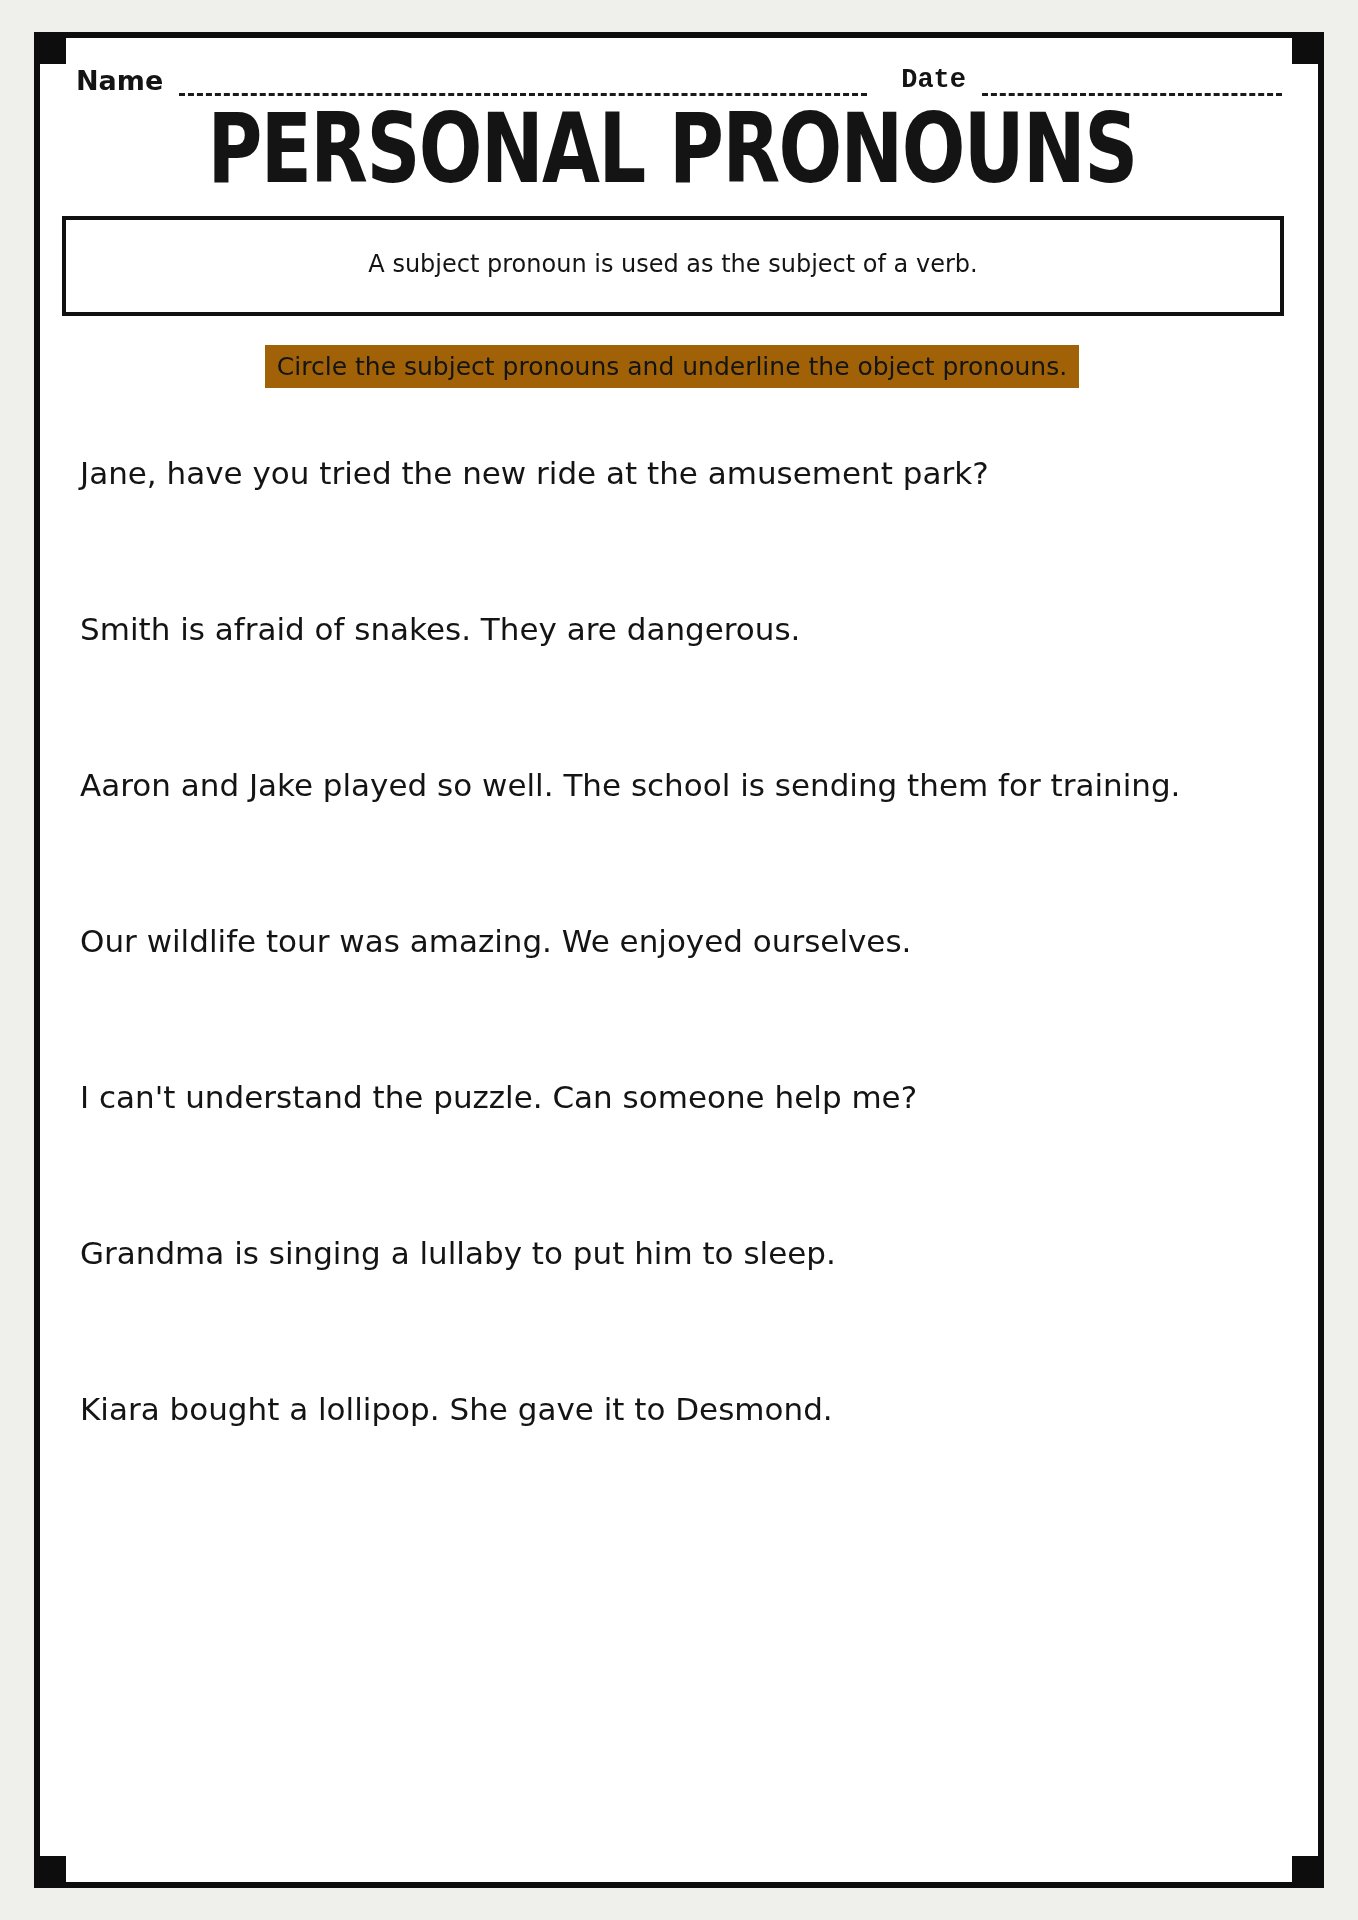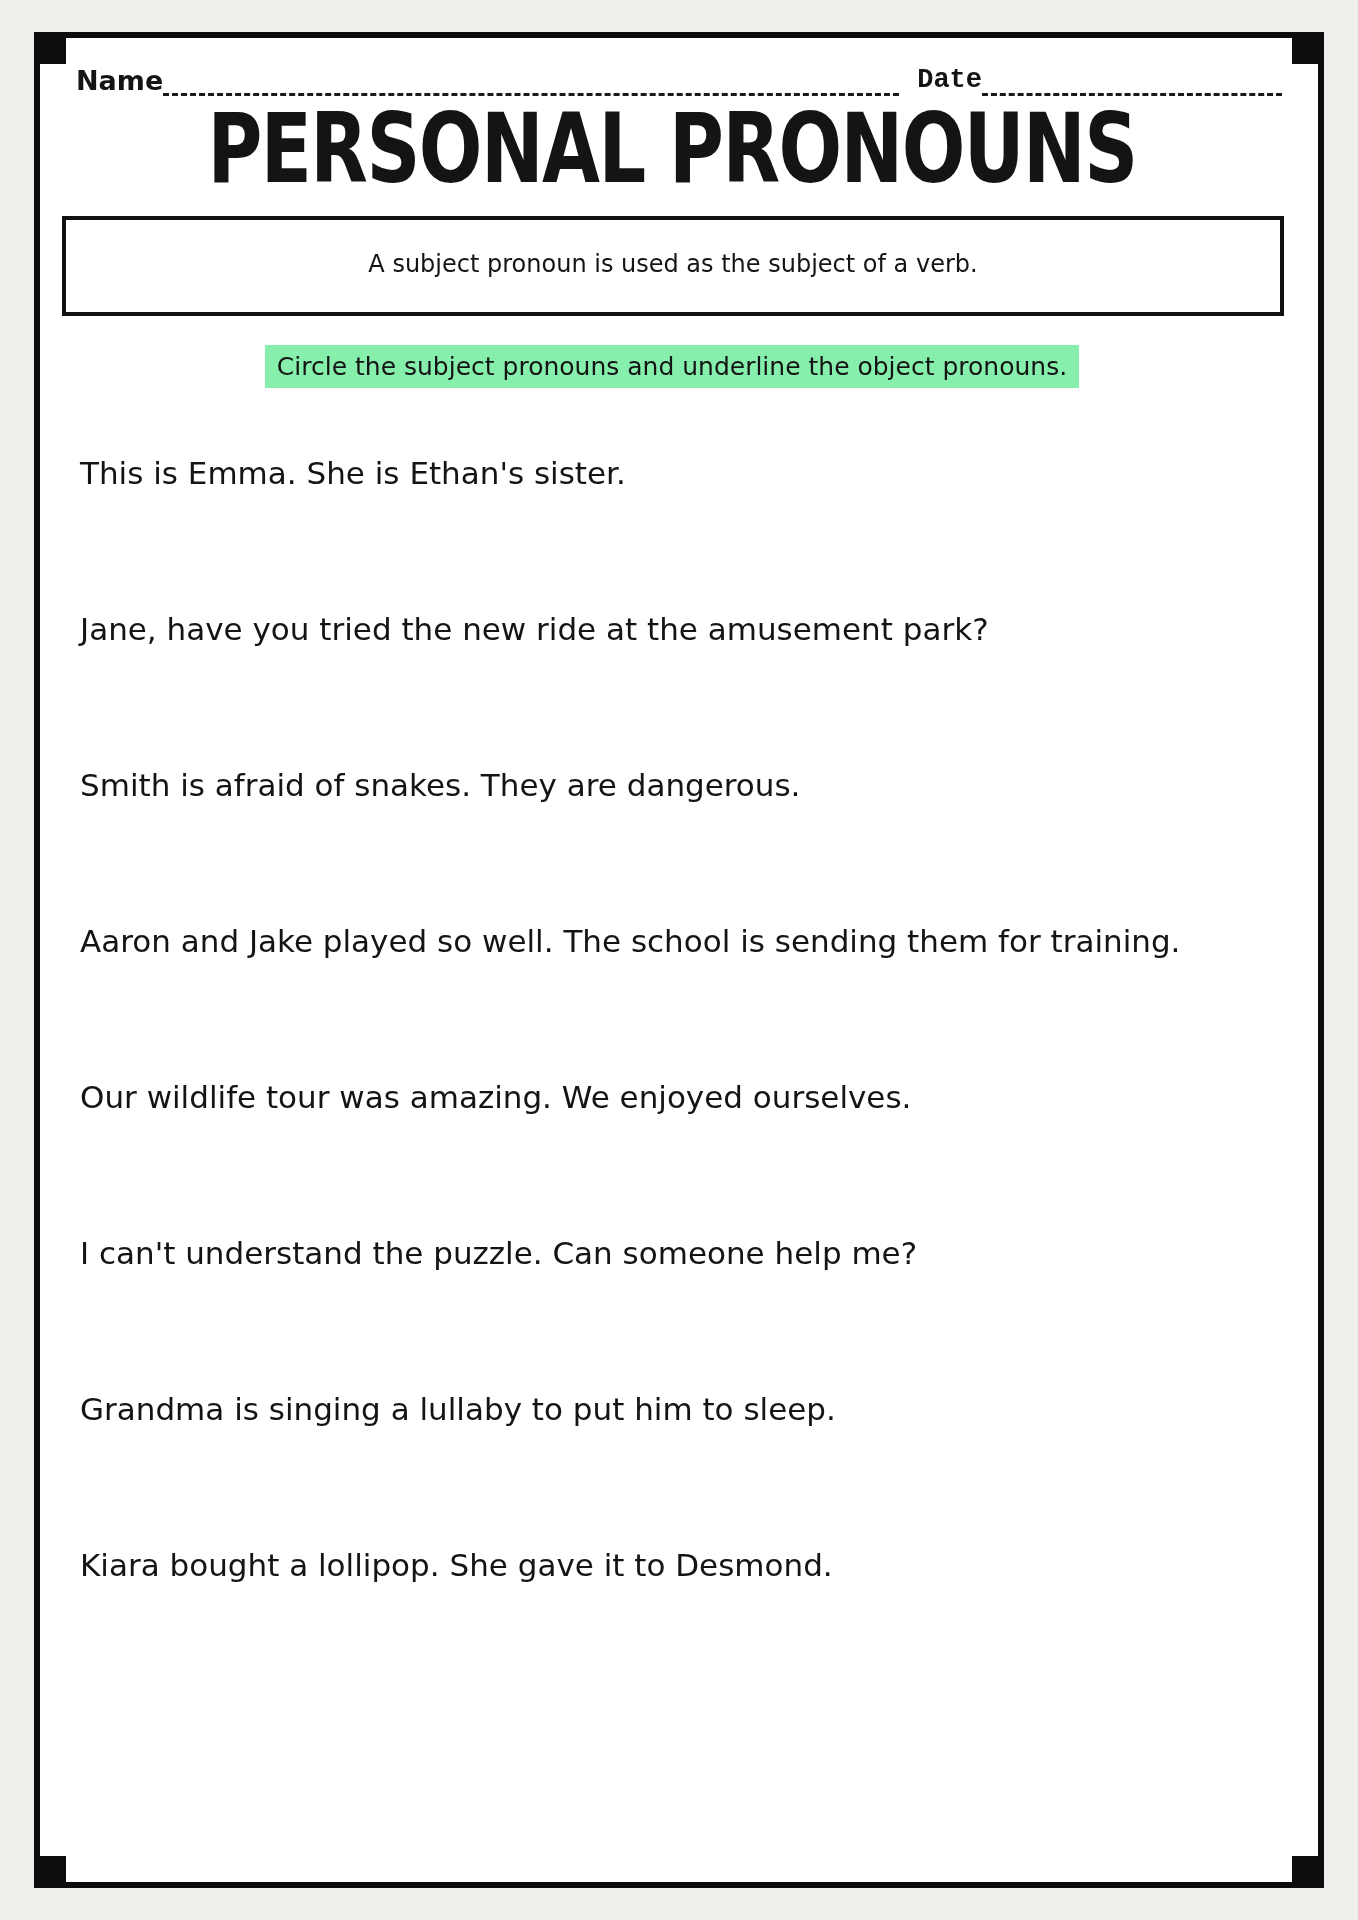--- a/index.html
+++ b/index.html
@@ -19,21 +19,21 @@
   }
   .corner { position:absolute; width:26px; height:26px; background:#0d0d0d; }
   .corner.tl { left:0; top:0; }
   .corner.tr { right:0; top:0; }
   .corner.bl { left:0; bottom:0; }
   .corner.br { right:0; bottom:0; }
 
   .content { position:absolute; left:0; top:0; width:100%; height:100%; padding:20px 36px 0 22px; }
 
   .header-row {
-    display:flex; align-items:flex-end; 
+    display:flex; align-items:flex-end; gap:16px;
     margin:6px 0 0 14px;
     font-size:27px; font-weight:600;
     line-height:1.1;
   }
   .fill-line { border-bottom:3px dashed #1a1a1a; height:32px; }
   .name-line { flex:1 1 auto; }
   .date-label { margin-left:18px;font-family:Liberation Mono, monospace; }
   .date-line { width:300px; flex:0 0 auto; }
 
   .title {
@@ -54,21 +54,21 @@
     width:1222px;
     padding:26px 36px 30px;
     text-align:center;
     font-size:24px;
     font-weight:500;
     line-height:1.5;
   }
   .def-box p + p { margin-top:28px;text-align:center; }
 
   .instruction { text-align:center; margin-top:36px; font-size:25px; font-weight:500; }
-  .instruction .hl { background:#86efac; padding:7px 12px; box-decoration-break:clone; }
+  .instruction .hl { background:#a16207; padding:7px 12px; box-decoration-break:clone; }
 
   .sentences { margin:74px 0 0 18px; font-size:31px; }
   .sentence { height:156px; }
 </style>
 </head>
 <body>
 
 <div class="frame">
   <span class="corner tl"></span>
   <span class="corner tr"></span>
@@ -88,21 +88,20 @@
 
     <div class="def-box">
       <p>A subject pronoun is used as the subject of a verb.</p>
     </div>
 
     <div class="instruction">
       <span class="hl">Circle the subject pronouns and underline the object pronouns.</span>
     </div>
 
     <div class="sentences">
-      <div class="sentence">This is Emma. She is Ethan's sister.</div>
       <div class="sentence">Jane, have you tried the new ride at the amusement park?</div>
       <div class="sentence">Smith is afraid of snakes. They are dangerous.</div>
       <div class="sentence">Aaron and Jake played so well. The school is sending them for training.</div>
       <div class="sentence">Our wildlife tour was amazing. We enjoyed ourselves.</div>
       <div class="sentence">I can't understand the puzzle. Can someone help me?</div>
       <div class="sentence">Grandma is singing a lullaby to put him to sleep.</div>
       <div class="sentence">Kiara bought a lollipop. She gave it to Desmond.</div>
     </div>
 
   </div>

